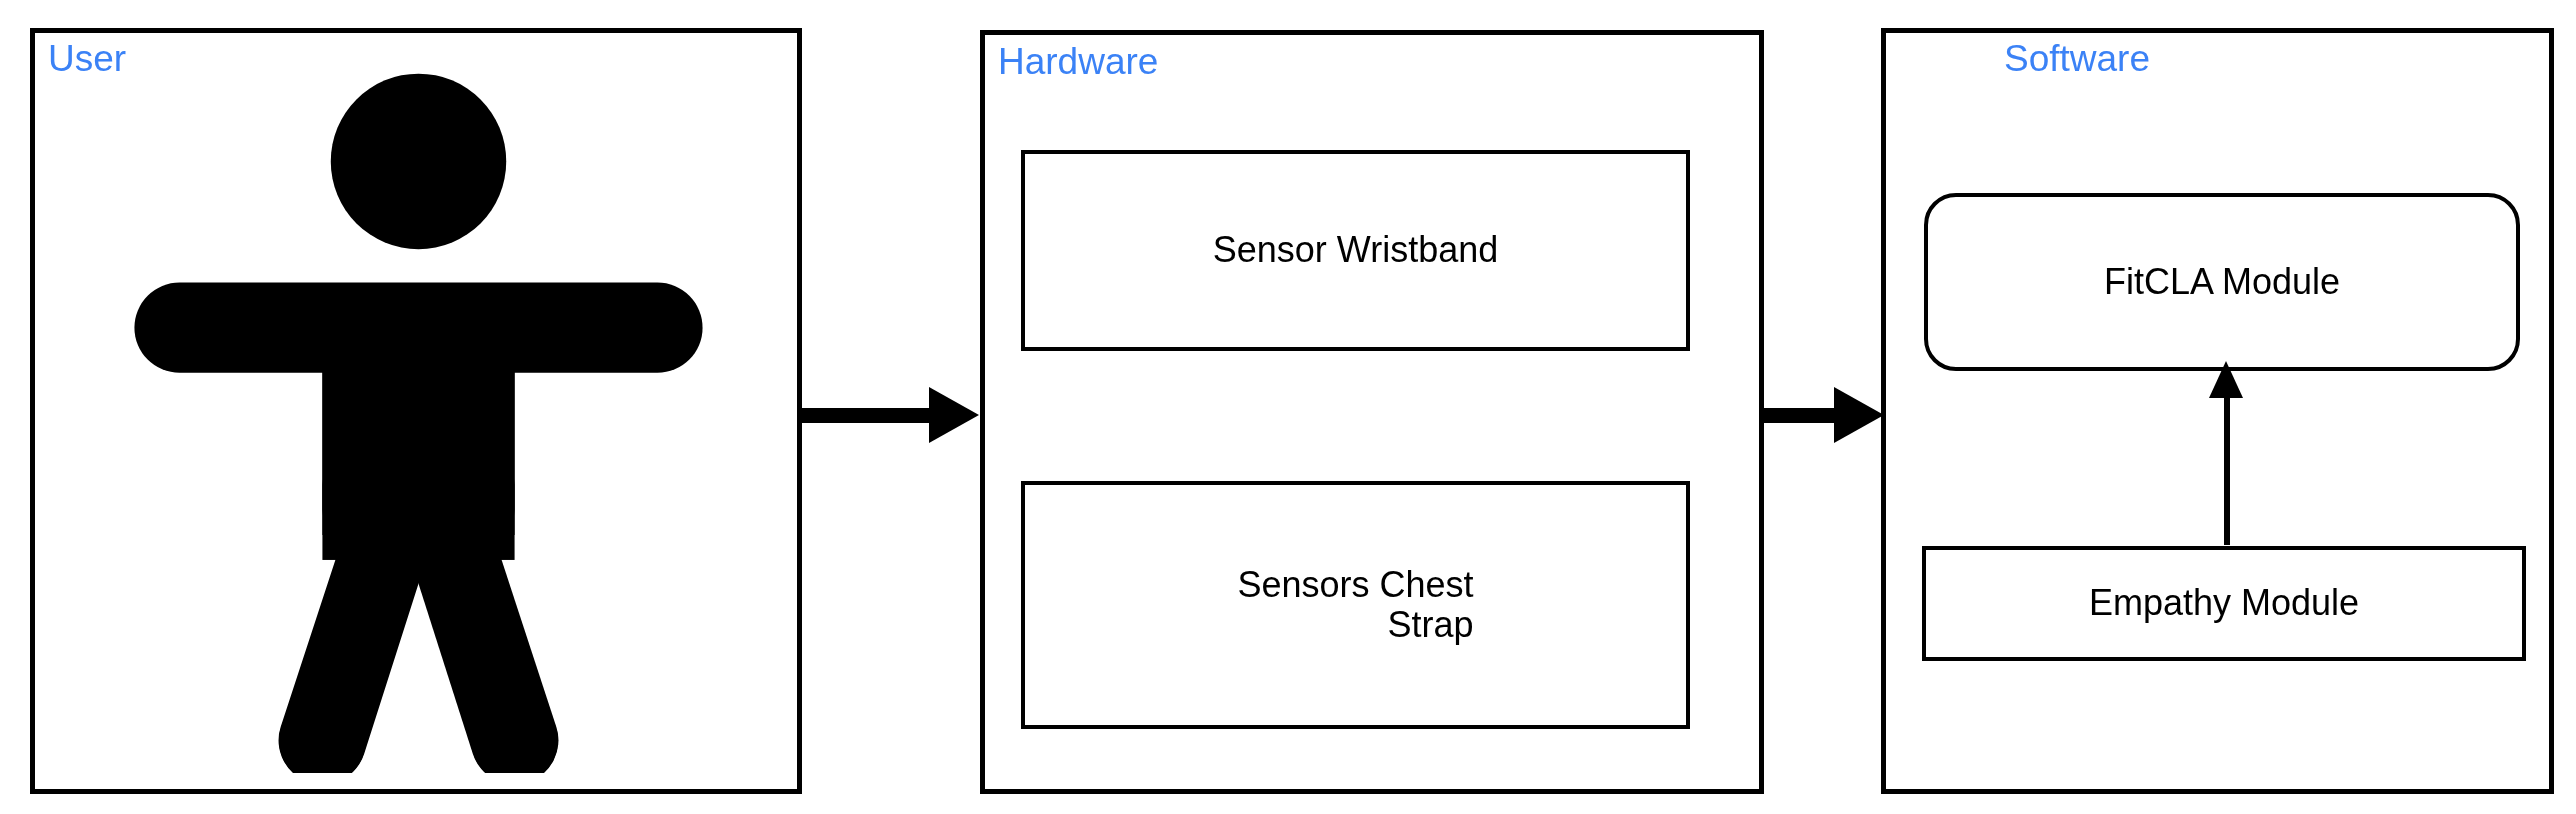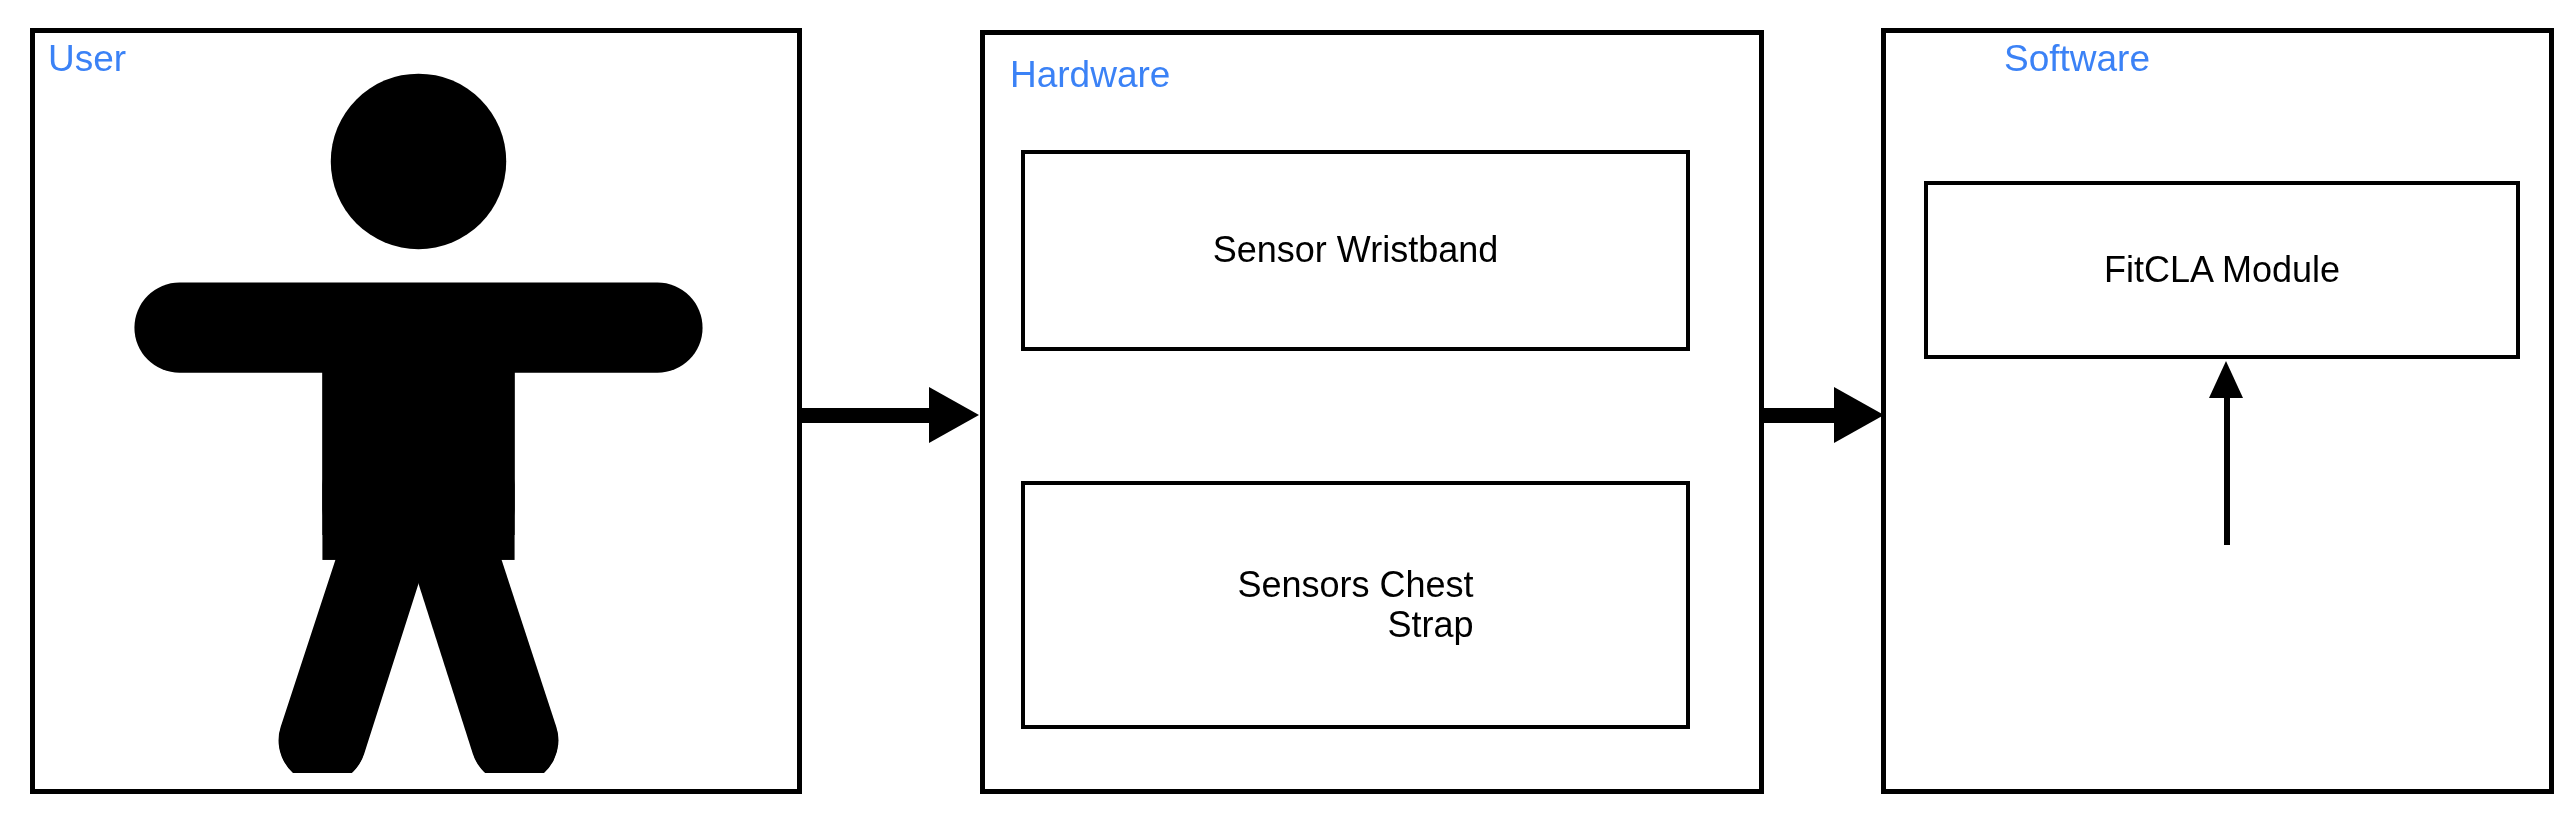--- a/index.html
+++ b/index.html
@@ -144,45 +144,48 @@
   </svg>
 
   <div class="h-arrow" style="left:802px; top:415px; width:177px;">
     <div class="shaft" style="width:134px;"></div>
     <div class="head" style="left:127px;"></div>
   </div>
 
   <div class="group-box" style="left:980px; top:30px; width:784px; height:764px;">
   </div>
 
-  <div class="group-label" style="left:998px; top:56px;margin-left:12px;">Hardware</div>
+  <div class="group-label" style="left:998px; top:43px;">Hardware</div>
 
   <div class="module-box" style="left:1021px; top:150px; width:669px; height:201px;">
     <span class="module-label">Sensor Wristband</span>
   </div>
 
   <div class="module-box" style="left:1021px; top:481px; width:669px; height:248px;text-align:right;">
     <span class="module-label">Sensors Chest
 Strap</span>
   </div>
 
   <div class="h-arrow" style="left:1764px; top:415px; width:117px;">
     <div class="shaft" style="width:77px;"></div>
     <div class="head" style="left:70px;"></div>
   </div>
 
   <div class="group-box" style="left:1881px; top:27.6px; width:673px; height:766px;">
   </div>
 
   <div class="group-label" style="left:1976px; top:40px;margin-left:28px;">Software</div>
 
-  <div class="module-box" style="left:1924px; top:181px; width:596px; height:178px;">
+  <div class="module-box" style="left:1924px; top:193px; width:596px; height:178px;border-radius:32px;">
     <span class="module-label">FitCLA Module</span>
   </div>
 
   <div class="v-arrow" style="left:2227px; top:361px; height:185px;">
     <div class="shaft" style="top:33px; height:151px;"></div>
     <div class="head"></div>
   </div>
 
+  <div class="module-box" style="left:1922px; top:546px; width:604px; height:115px;">
+    <span class="module-label">Empathy Module</span>
+  </div>
 
 </div>
 
 
 </body></html>

